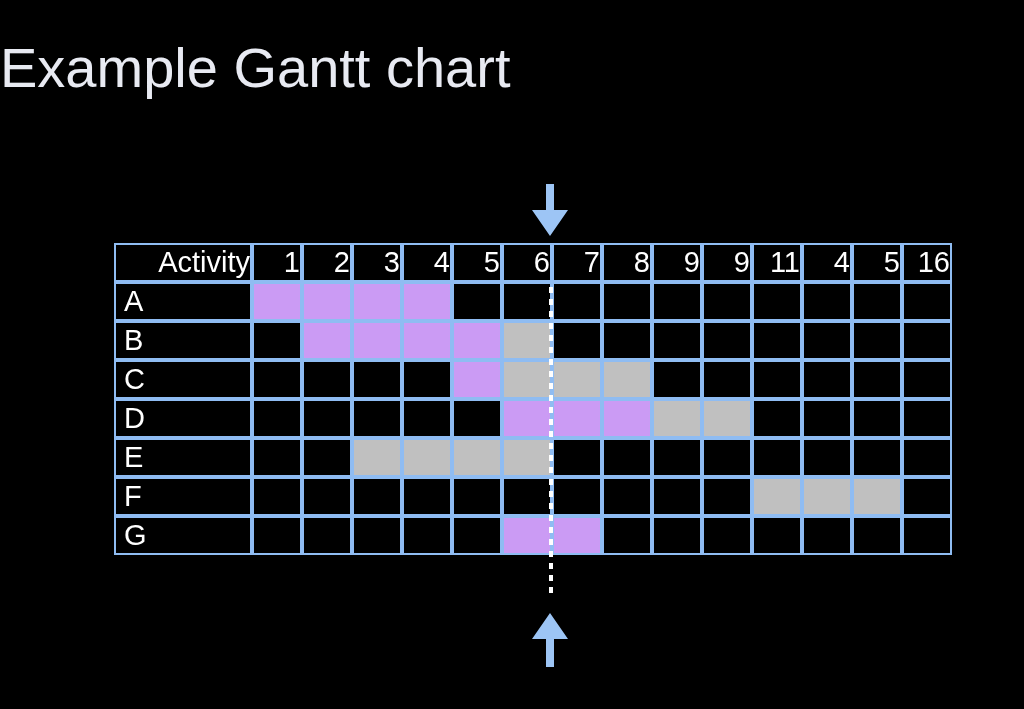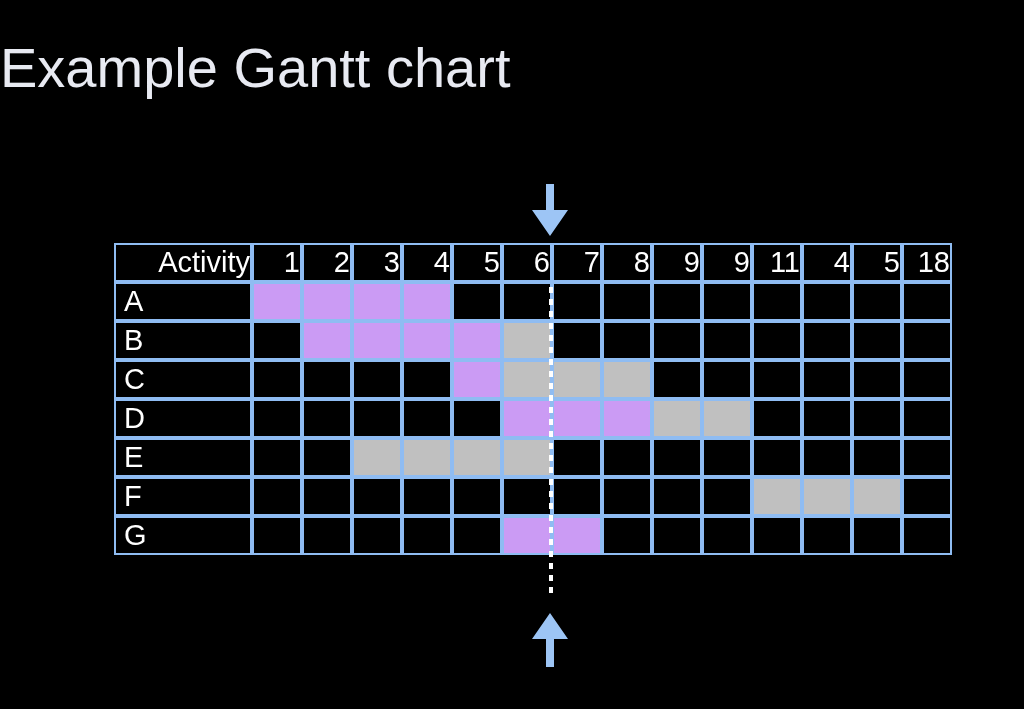--- a/index.html
+++ b/index.html
@@ -152,21 +152,21 @@
           <th class="col-week subheader-cell">4</th>
           <th class="col-week subheader-cell">5</th>
           <th class="col-week subheader-cell">6</th>
           <th class="col-week subheader-cell">7</th>
           <th class="col-week subheader-cell">8</th>
           <th class="col-week subheader-cell">9</th>
           <th class="col-week subheader-cell">9</th>
           <th class="col-week subheader-cell">11</th>
           <th class="col-week subheader-cell">4</th>
           <th class="col-week subheader-cell">5</th>
-          <th class="col-week subheader-cell">18</th>
+          <th class="col-week subheader-cell">16</th>
         </tr>
     </thead>
     <tbody>
 
     <tr>
           <td class="col-activity row-label">A</td>
           <td class="col-week body-cell fill-planned"></td>
           <td class="col-week body-cell fill-planned"></td>
           <td class="col-week body-cell fill-planned"></td>
           <td class="col-week body-cell fill-planned"></td>

